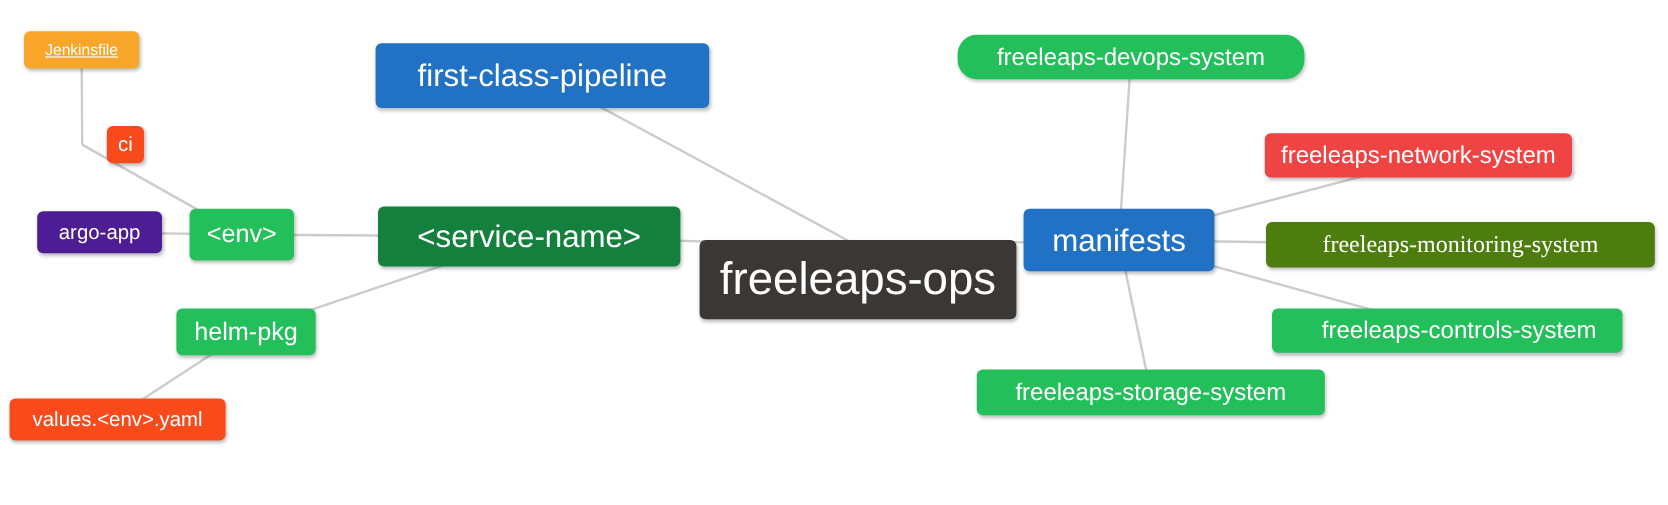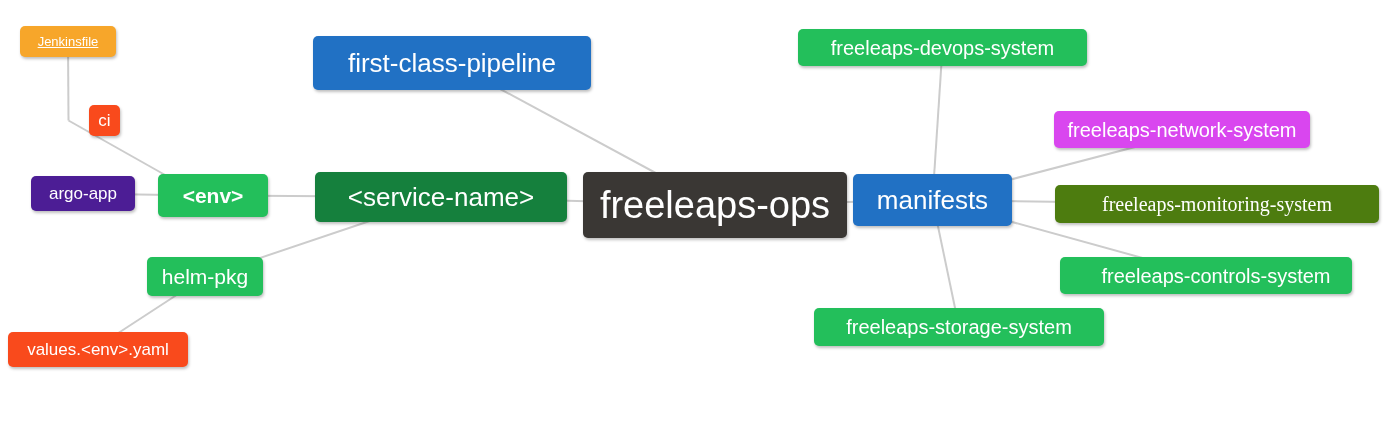--- a/index.html
+++ b/index.html
@@ -29,21 +29,21 @@
     justify-content: center;
     color: #ffffff;
     border-radius: 5px;
     box-shadow: 1px 2px 3px rgba(0,0,0,0.25);
     white-space: nowrap;
     box-sizing: border-box;
     cursor: default;
     line-height: 1;
     user-select: none;
   }
-  .s-xl  { font-size: 38px; }
+  .s-xl  { font-size: 38px; margin-top: 28px; }
   .s-lg  { font-size: 26px; }
   .s-md  { font-size: 21px; }
   .s-sm  { font-size: 20px; }
   .s-xs  { font-size: 17px; }
   .s-xxs { font-size: 13px; text-decoration: underline; }
 </style>
 </head>
 <body>
 
 <div id="stage" style="background: rgb(255, 255, 255);">
@@ -61,24 +61,24 @@
       <line x1="932.5" y1="200" x2="1202" y2="129.5" stroke="#cccccc" stroke-width="2"></line>
       <line x1="932.5" y1="200" x2="1213" y2="204" stroke="#cccccc" stroke-width="2"></line>
       <line x1="932.5" y1="200" x2="1206" y2="275.5" stroke="#cccccc" stroke-width="2"></line>
       <line x1="932.5" y1="200" x2="959" y2="327" stroke="#cccccc" stroke-width="2"></line>
     </svg>
 
 <div class="node s-xl" style="left: 583px; top: 172px; width: 264px; height: 66px; background: rgb(58, 55, 52);">freeleaps-ops</div>
     <div class="node s-lg" style="left: 313px; top: 36px; width: 278px; height: 54px; background: rgb(33, 113, 196);">first-class-pipeline</div>
     <div class="node s-lg" style="left: 315px; top: 172px; width: 252px; height: 50px; background: #15803d;">&lt;service-name&gt;</div>
     <div class="node s-lg" style="left: 853px; top: 174px; width: 159px; height: 52px; background: rgb(33, 113, 196);">manifests</div>
-    <div class="node s-md" style="left: 158px; top: 174px; width: 110px; height: 43px; background: rgb(35, 191, 91); font-weight: bold;">&lt;env&gt;</div>
+    <div class="node s-md" style="left: 158px; top: 174px; width: 87px; height: 43px; background: rgb(35, 191, 91);">&lt;env&gt;</div>
     <div class="node s-md" style="left: 147px; top: 257px; width: 116px; height: 39px; background: rgb(35, 191, 91);">helm-pkg</div>
     <div class="node s-xs" style="left: 53px; top: 105px; width: 31px; height: 31px; background: rgb(249, 74, 28); margin-left: 36px;">ci</div>
     <div class="node s-xs" style="left: 31px; top: 176px; width: 104px; height: 35px; background: #4c1d95;">argo-app</div>
     <div class="node s-xs" style="left: 8px; top: 332px; width: 180px; height: 35px; background: rgb(249, 74, 28);">values.&lt;env&gt;.yaml</div>
     <div class="node s-xxs" style="left: 20px; top: 26px; width: 96px; height: 31px; background: rgb(247, 166, 42);">Jenkinsfile</div>
-    <div class="node s-sm" style="left: 798px; top: 29px; width: 289px; height: 37px; background: rgb(35, 191, 91);">freeleaps-devops-system</div>
-    <div class="node s-sm" style="left: 1054px; top: 111px; width: 256px; height: 37px; background: #d946ef;">freeleaps-network-system</div>
+    <div class="node s-sm" style="left: 798px; top: 29px; width: 289px; height: 37px; background: rgb(35, 191, 91); border-radius: 16px;">freeleaps-devops-system</div>
+    <div class="node s-sm" style="left: 1054px; top: 111px; width: 256px; height: 37px; background: #ef4444;">freeleaps-network-system</div>
     <div class="node s-sm" style="left: 1055px; top: 185px; width: 324px; height: 38px; background: #4d7c0f; font-family: Liberation Serif, serif;">freeleaps-monitoring-system</div>
     <div class="node s-sm" style="left: 1060px; top: 257px; width: 292px; height: 37px; background: rgb(35, 191, 91); padding-left: 20px;">freeleaps-controls-system</div>
     <div class="node s-sm" style="left: 814px; top: 308px; width: 290px; height: 38px; background: rgb(35, 191, 91);">freeleaps-storage-system</div>
   </div>
 
 </body></html>

